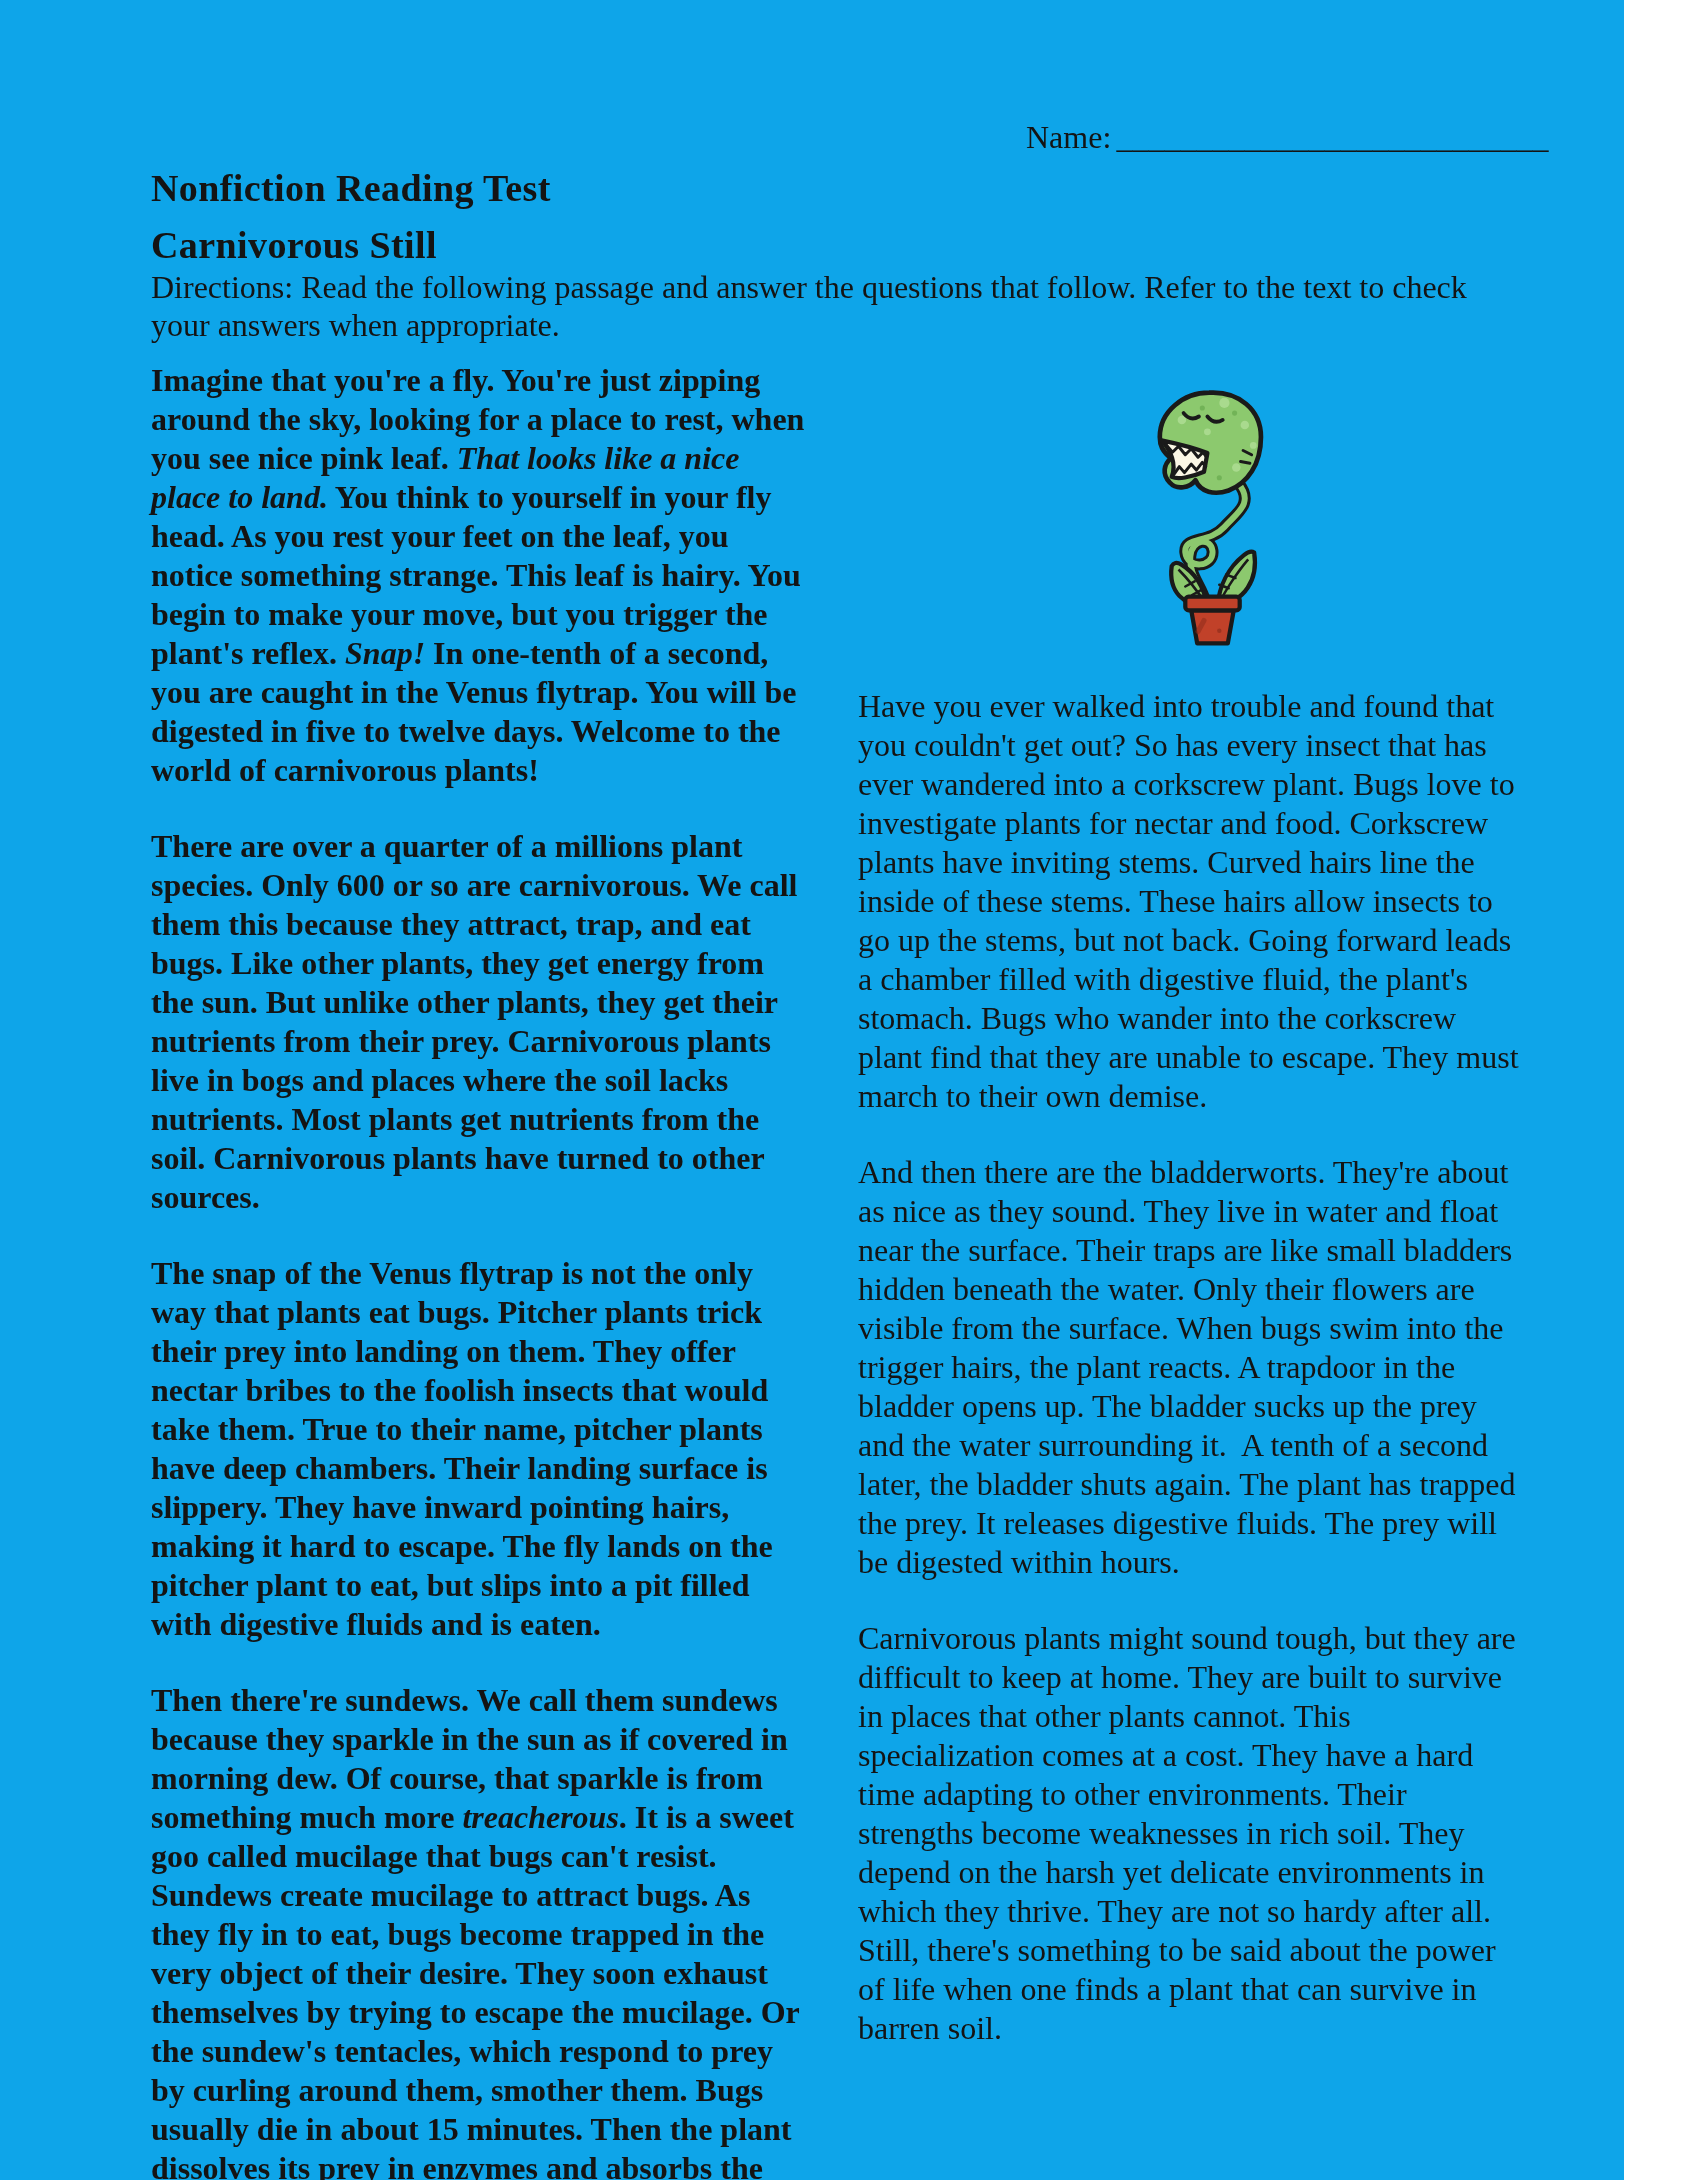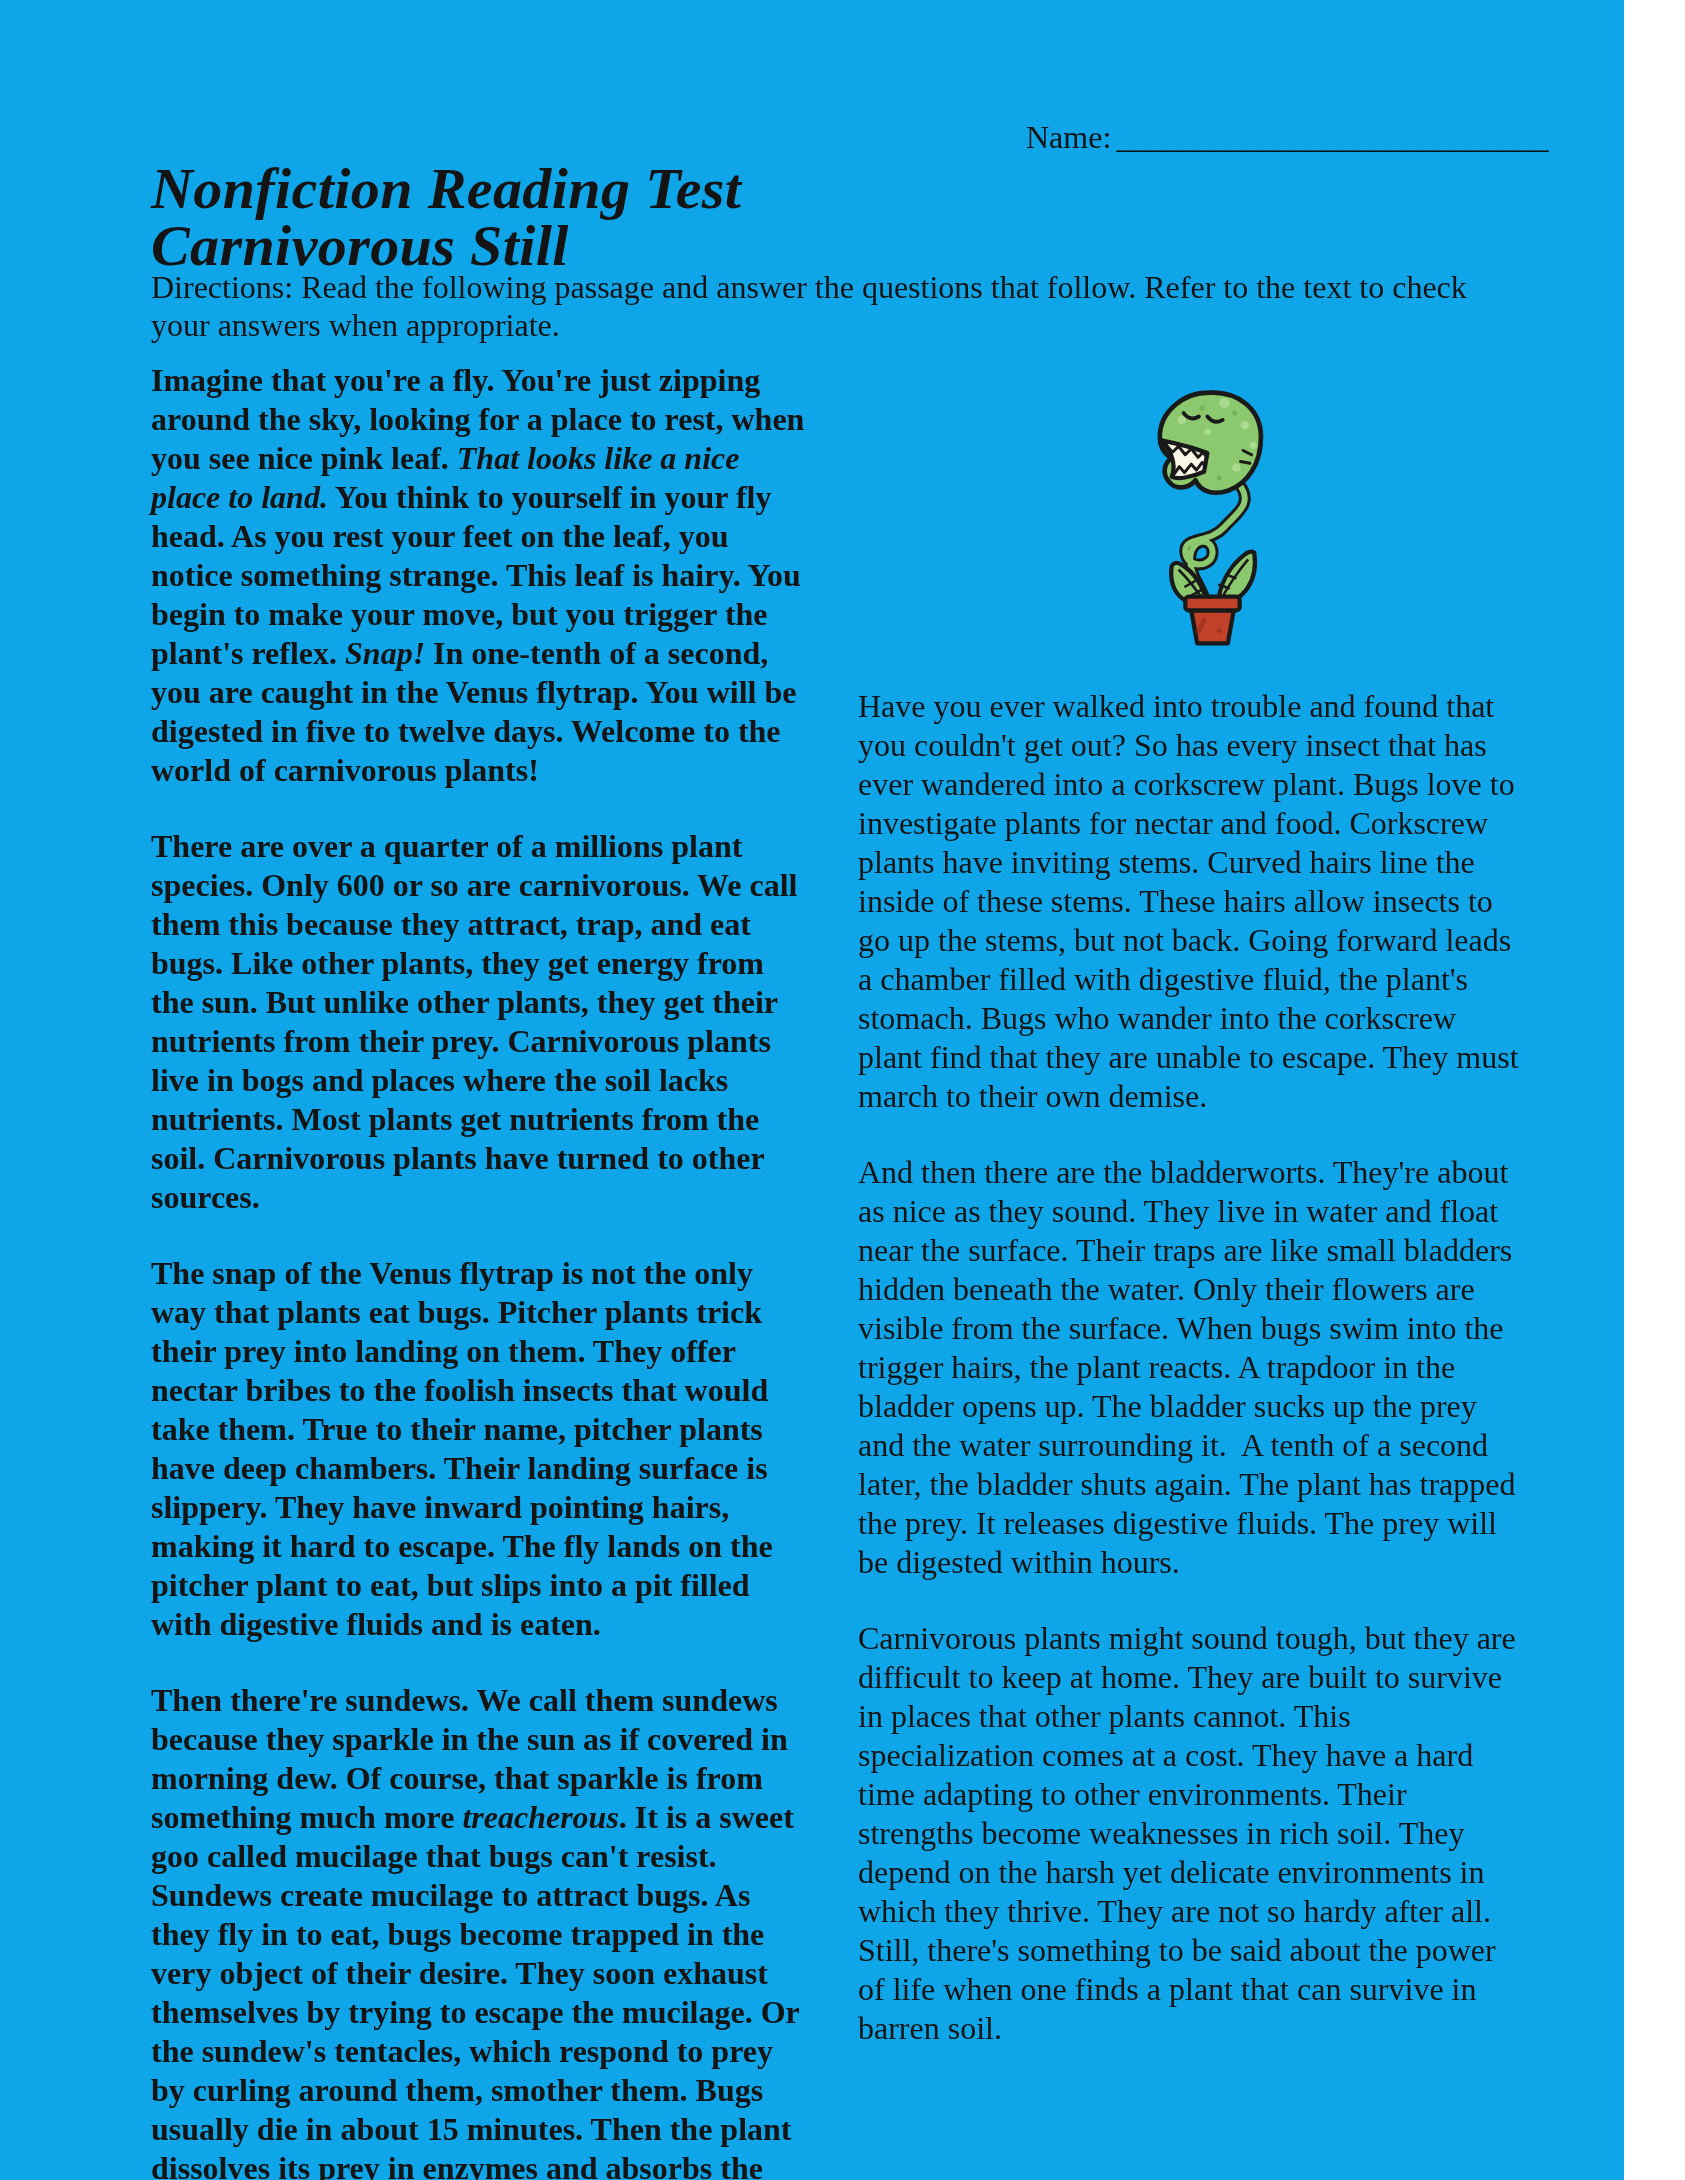--- a/index.html
+++ b/index.html
@@ -4,21 +4,21 @@
 <style>
   html,body{margin:0;padding:0;}
   body{
     width:1686px;height:2181px;background:#ffffff;
     font-family:"Liberation Serif","DejaVu Serif",serif;
     color:#141414;
   }
   .page{position:relative;width:1624px;height:2181px;background:#0ea5e9;overflow:hidden;}
   .name-row{position:absolute;left:1026px;top:118px;font-size:32px;line-height:39px;white-space:nowrap;}
   .name-blank{margin-left:5.1px;letter-spacing:0;}
-  .title-block{position:absolute;left:151px;top:160px;font-size:58px;line-height:57px;font-weight:bold;letter-spacing:0.4px;font-style:italic;}
+  .title-block{position:absolute;left:151px;top:160px;font-size:38px;line-height:57px;font-weight:bold;letter-spacing:0.4px;}
   .directions{position:absolute;left:151px;top:268px;width:1376px;font-size:32px;line-height:38px;margin:0;}
   .directions b{font-weight:normal;}
   .col{position:absolute;font-size:32px;line-height:39px;}
   .col-left{left:151px;top:361px;width:658px;font-weight:bold;}
   .col-right{left:858px;top:389px;width:667px;}
   .para{margin:0 0 37px 0;}
   .i{font-style:italic;}
   .illustration{width:119px;height:259px;margin:0 0 39px 295px;}
   .illustration svg{display:block;}
 </style>

